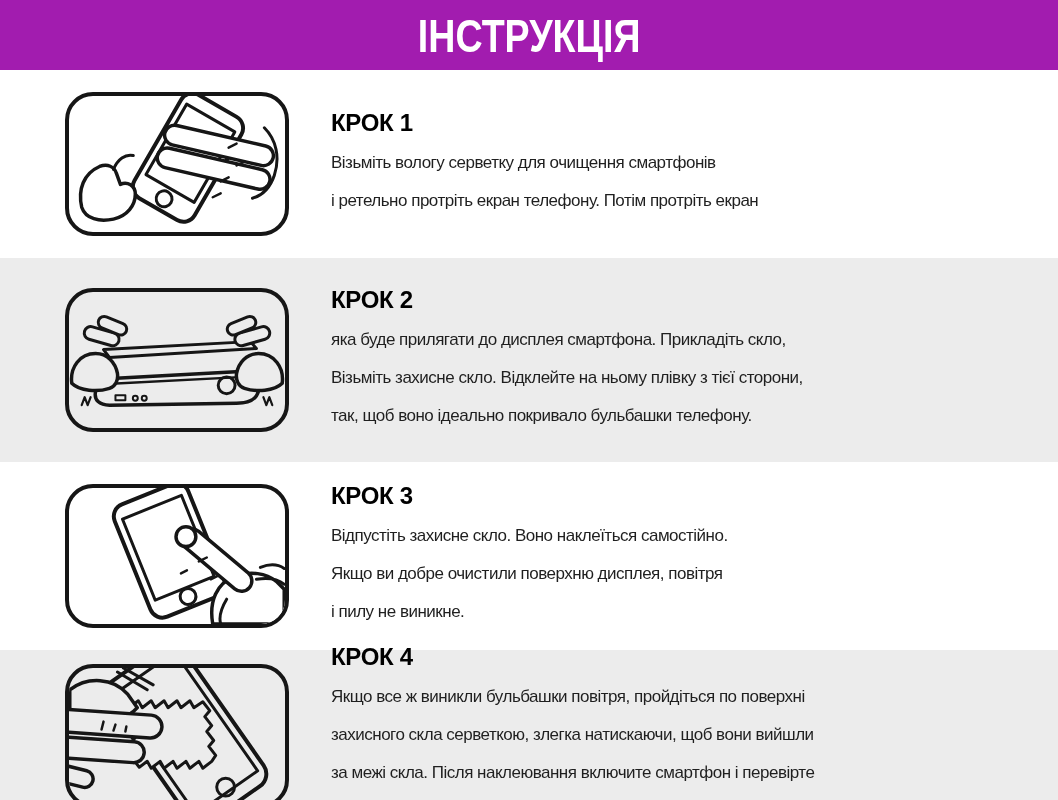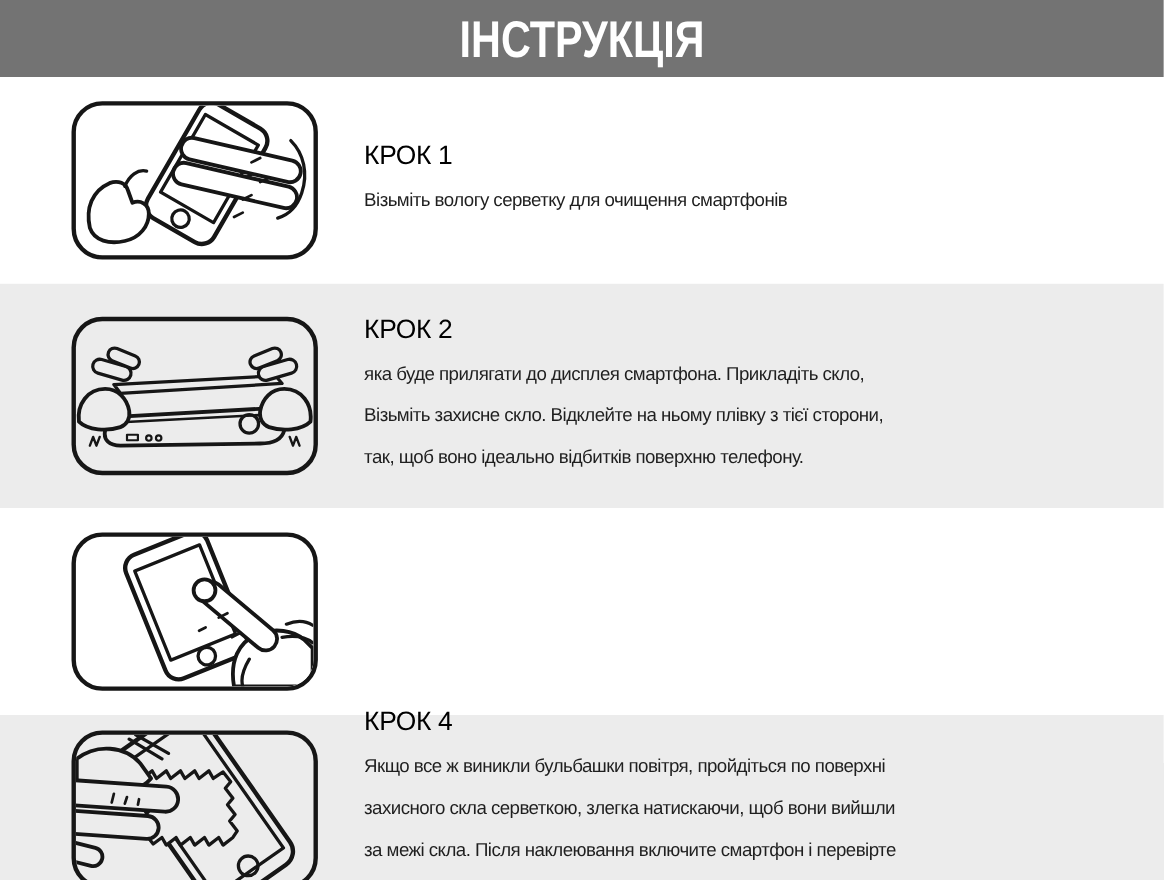--- a/index.html
+++ b/index.html
@@ -2,21 +2,21 @@
 <html><head>
 <meta charset="utf-8">
 <style>
   html,body{margin:0;padding:0;}
   body{
     width:1058px;height:800px;overflow:hidden;
     font-family:"Liberation Sans", sans-serif;
     background:#ffffff;
   }
   .header{
-    height:70px;background:#737373;
+    height:70px;background:#a21caf;
     display:flex;align-items:center;justify-content:center;
   }
   .page-title{
     color:#ffffff;font-weight:bold;font-size:47px;
     transform:scaleX(0.8);letter-spacing:0;white-space:nowrap;
   }
   .row{
     display:flex;align-items:center;
     padding-left:65px;box-sizing:border-box;
     --rowbg:#ffffff;background:var(--rowbg);
@@ -29,21 +29,21 @@
   .iconbox{
     width:216px;height:136px;flex:none;
     border:4px solid #161616;border-radius:28px;
     overflow:hidden;
   }
   .iconbox svg{display:block;width:100%;height:100%;}
   .iconbox svg *{stroke:#161616;fill:none;stroke-linecap:round;stroke-linejoin:round;}
   .iconbox svg .bg{fill:var(--rowbg);}
   .textcol{margin-left:42px;}
   .step-heading{
-    margin:0 0 7px 0;font-size:24px;font-weight:normal;color:#000;
+    margin:0 0 7px 0;font-size:24px;font-weight:bold;color:#000;
     letter-spacing:-0.3px;
   }
   .line{
     font-size:17px;line-height:38px;color:#1f1f1f;letter-spacing:-0.5px;
     white-space:nowrap;
   }
 </style>
 </head>
 <body>
 
@@ -65,20 +65,21 @@
       <g transform="rotate(13 150 60)">
         <rect class="bg" x="92" y="40" width="112" height="20" rx="10" stroke-width="3.5"></rect>
         <rect class="bg" x="90" y="64" width="116" height="20" rx="10" stroke-width="3.5"></rect>
       </g>
       <path d="M160,52 l8,-4 M168,70 l8,-4 M152,86 l8,-4 M144,102 l8,-4" stroke-width="2.5"></path>
     </svg>
   </div>
   <div class="textcol">
     <h2 class="step-heading">КРОК 1</h2>
     <div class="line">Візьміть вологу серветку для очищення смартфонів</div>
+    <div class="line">і ретельно протріть екран телефону. Потім протріть екран</div>
   </div>
 </div>
 
 <div class="row r2 gray">
   <div class="iconbox">
     <svg viewBox="0 0 216 137">
       <defs>
         <g id="hand-l">
           <rect class="bg" x="14" y="38" width="36" height="13" rx="6.5" transform="rotate(16 32 45)" stroke-width="3"></rect>
           <rect class="bg" x="28" y="28" width="30" height="12" rx="6" transform="rotate(22 43 34)" stroke-width="3"></rect>
@@ -94,21 +95,21 @@
       <circle cx="66" cy="107" r="2.5" stroke-width="2"></circle>
       <circle cx="75" cy="107" r="2.5" stroke-width="2"></circle>
       <use href="#hand-l"></use>
       <use href="#hand-l" transform="translate(216,0) scale(-1,1)"></use>
     </svg>
   </div>
   <div class="textcol">
     <h2 class="step-heading">КРОК 2</h2>
     <div class="line">яка буде прилягати до дисплея смартфона. Прикладіть скло,</div>
     <div class="line">Візьміть захисне скло. Відклейте на ньому плівку з тієї сторони,</div>
-    <div class="line">так, щоб воно ідеально відбитків поверхню телефону.</div>
+    <div class="line">так, щоб воно ідеально покривало бульбашки телефону.</div>
   </div>
 </div>
 
 <div class="row r3">
   <div class="iconbox">
     <svg viewBox="0 0 216 137">
       <g transform="rotate(-22 100 62)">
         <rect class="bg" x="60" y="2" width="80" height="122" rx="13" stroke-width="4"></rect>
         <rect x="68" y="16" width="64" height="88" stroke-width="3"></rect>
         <circle cx="100" cy="113" r="8" stroke-width="3"></circle>
@@ -116,20 +117,26 @@
       <path class="bg" d="M144,137 C140,114 148,96 166,89 C182,83 198,86 208,94 L216,102 L216,137 Z" stroke-width="3.5"></path>
       <path d="M192,80 C202,76 210,77 216,81" stroke-width="3"></path>
       <path d="M188,92 C200,90 210,92 216,97" stroke-width="3"></path>
       <path d="M158,112 C152,122 150,130 152,137" stroke-width="3"></path>
       <g transform="rotate(40 150 75)">
         <rect class="bg" x="104" y="64" width="86" height="21" rx="10.5" stroke-width="3.5"></rect>
       </g>
       <circle class="bg" cx="117" cy="49" r="10" stroke-width="3.5"></circle>
       <path d="M130,74 l8,-4 M142,92 l8,-4 M112,86 l6,-3" stroke-width="2.5"></path>
     </svg>
+  </div>
+  <div class="textcol">
+    <h2 class="step-heading">КРОК 3</h2>
+    <div class="line">Відпустіть захисне скло. Воно наклеїться самостійно.</div>
+    <div class="line">Якщо ви добре очистили поверхню дисплея, повітря</div>
+    <div class="line">і пилу не виникне.</div>
   </div>
 </div>
 
 <div class="row r4 gray">
   <div class="iconbox">
     <svg viewBox="0 0 216 137">
       <g transform="rotate(-35 118 68)">
         <rect class="bg" x="72" y="-20" width="92" height="172" rx="15" stroke-width="4"></rect>
         <rect x="80" y="-8" width="76" height="146" stroke-width="3"></rect>
       </g>

